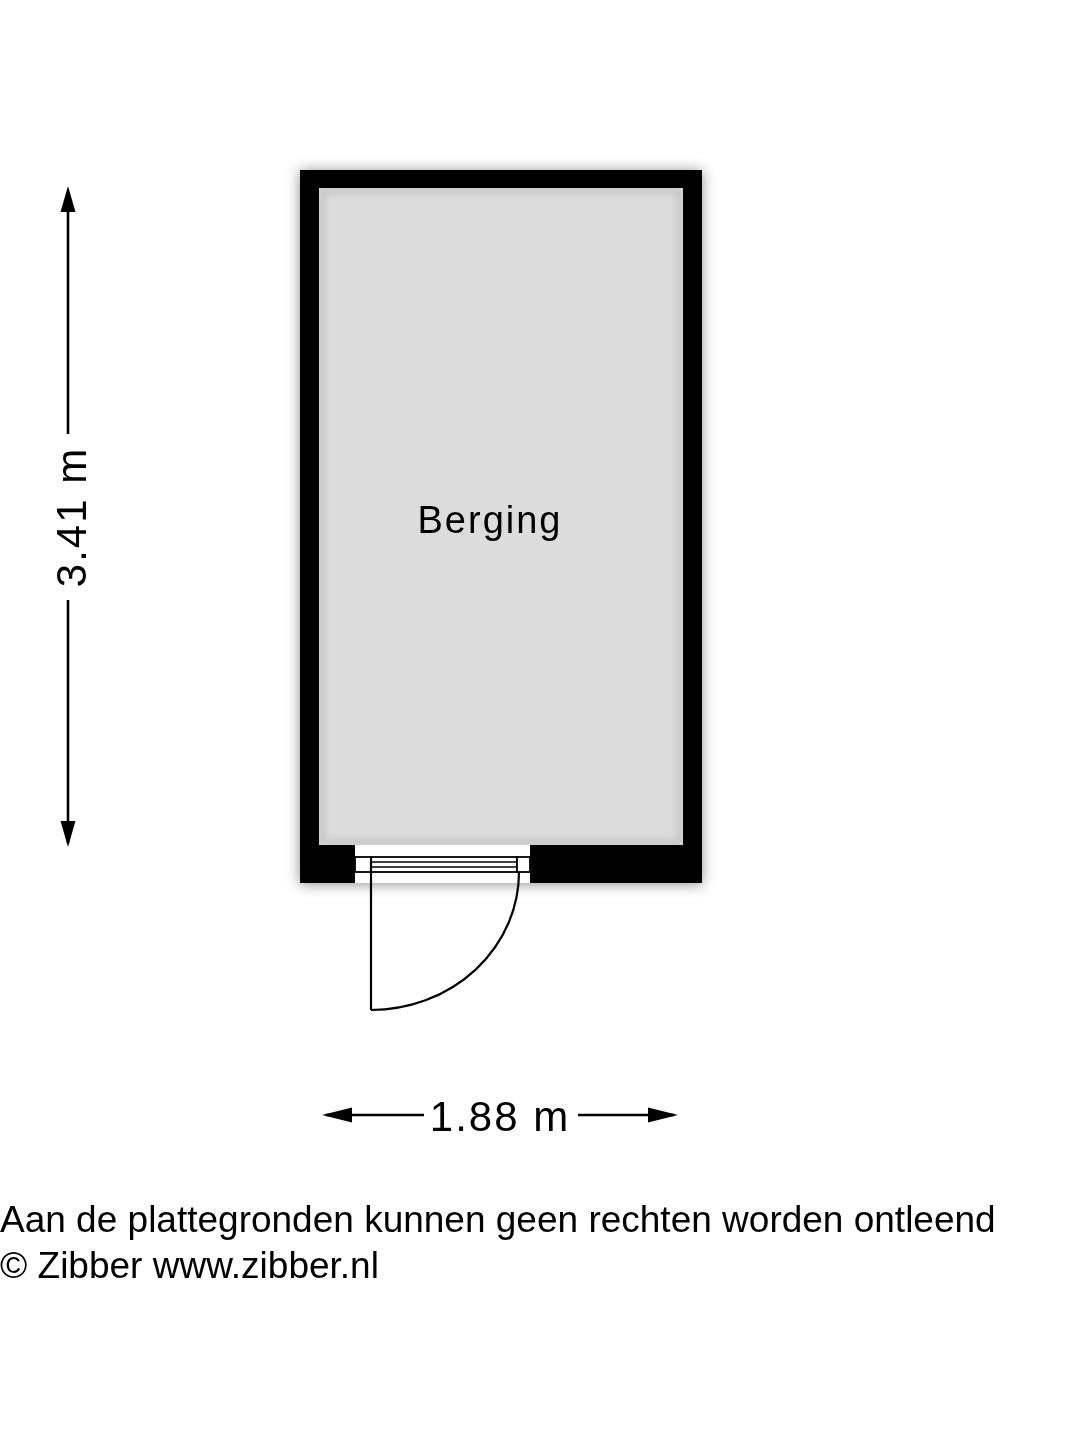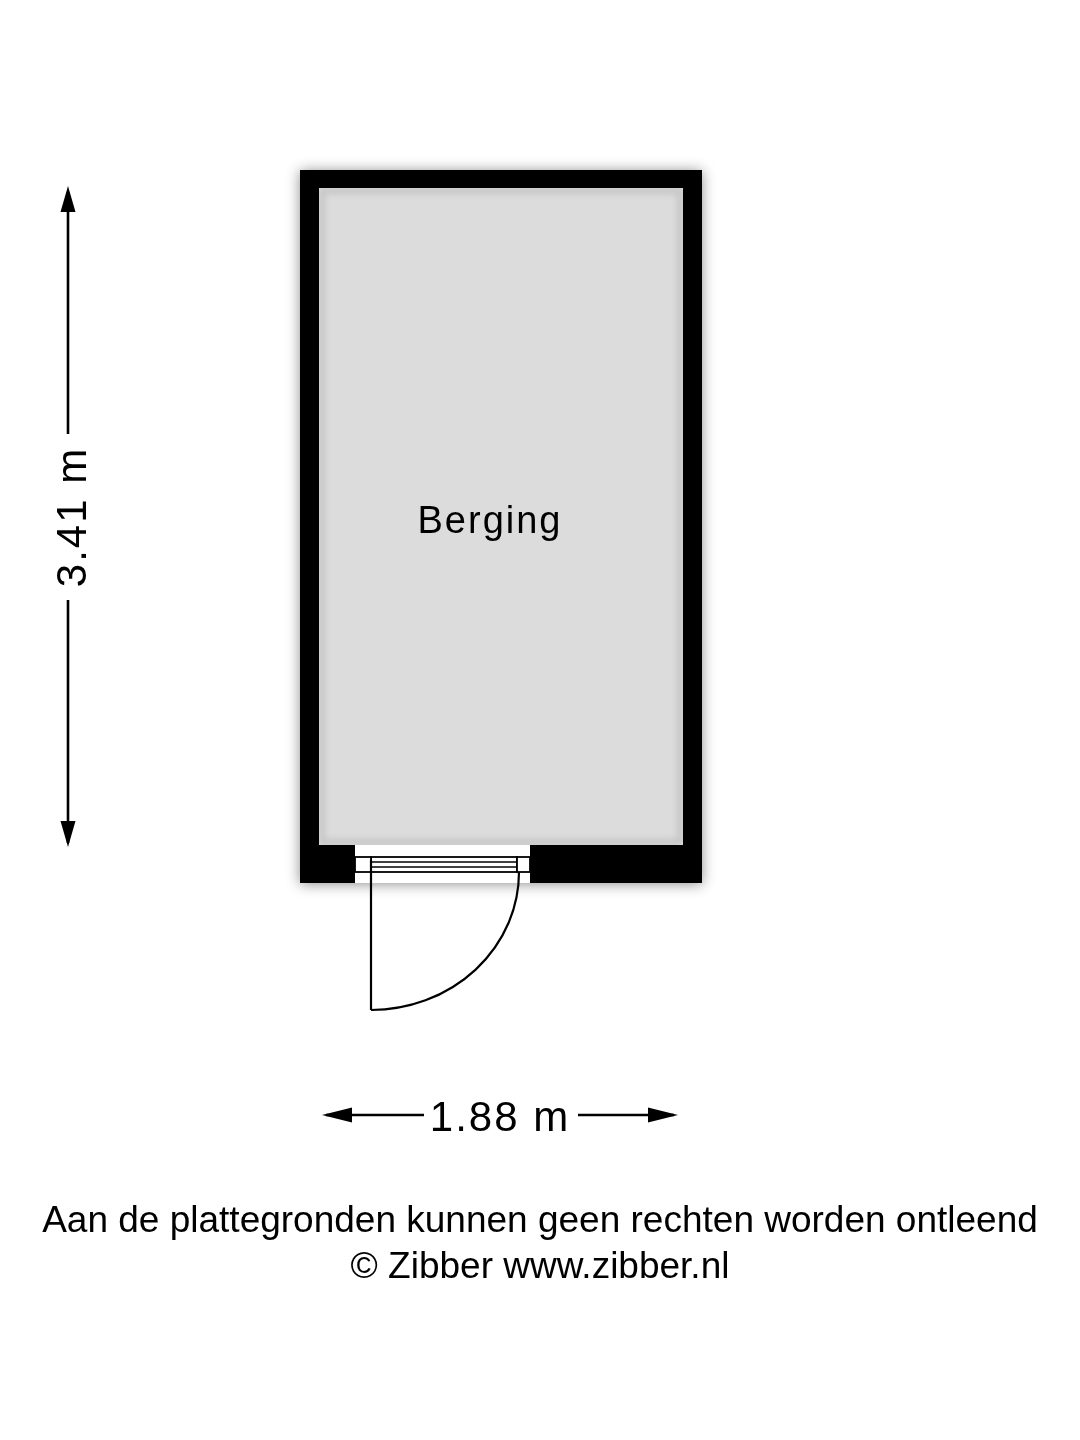--- a/index.html
+++ b/index.html
@@ -63,21 +63,20 @@
   .room-text {
     fill: var(--line, #000);
     font-family: "Liberation Sans", sans-serif;
     font-size: 38px;
     letter-spacing: 2px;
   }
   .footer-line {
     position: absolute;
     left: 0;
     width: 1080px;
-    text-align: center;
     color: var(--line, #000);
     font-size: 37px;
     line-height: 1.1;
     white-space: nowrap;
   }
   .footer-line.disclaimer { top: 1200px; }
   .footer-line.credit     { top: 1246px; }
 </style>
 </head>
 <body>

